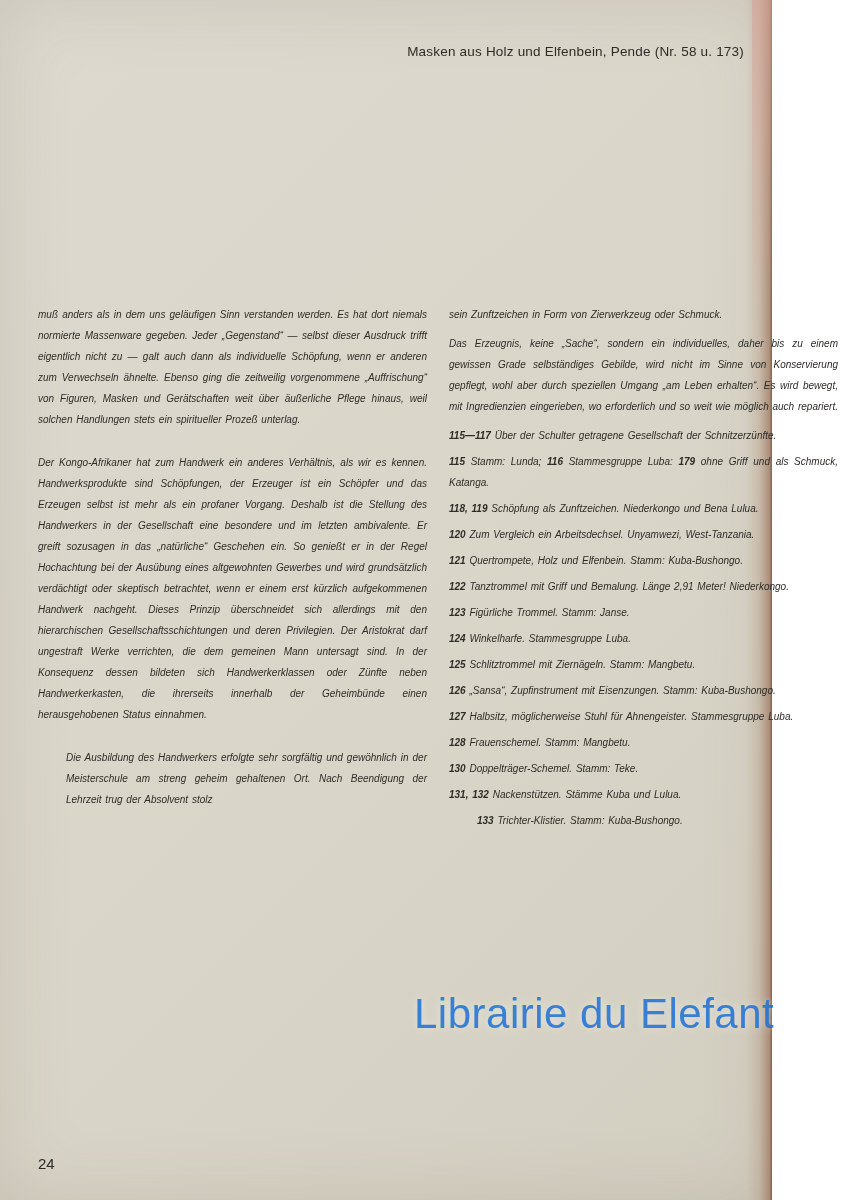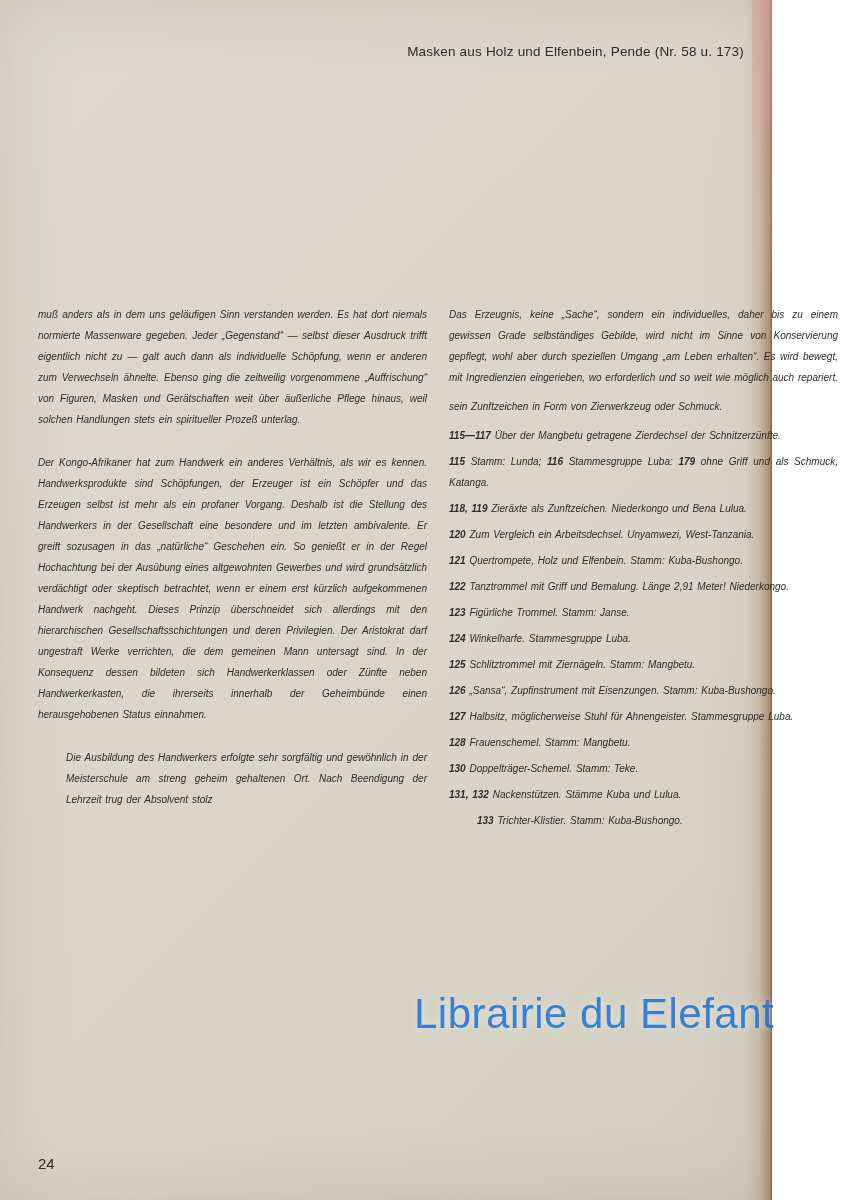--- a/index.html
+++ b/index.html
@@ -76,28 +76,28 @@
 
   <div class="columns">
 
     <div class="col left">
       <p>muß anders als in dem uns geläufigen Sinn verstanden werden. Es hat dort niemals normierte Massenware gegeben. Jeder „Gegenstand“ — selbst dieser Ausdruck trifft eigentlich nicht zu — galt auch dann als individuelle Schöpfung, wenn er anderen zum Verwechseln ähnelte. Ebenso ging die zeitweilig vorgenommene „Auffrischung“ von Figuren, Masken und Gerätschaften weit über äußerliche Pflege hinaus, weil solchen Handlungen stets ein spiritueller Prozeß unterlag.</p>
       <p>Der Kongo-Afrikaner hat zum Handwerk ein anderes Verhältnis, als wir es kennen. Handwerksprodukte sind Schöpfungen, der Erzeuger ist ein Schöpfer und das Erzeugen selbst ist mehr als ein profaner Vorgang. Deshalb ist die Stellung des Handwerkers in der Gesellschaft eine besondere und im letzten ambivalente. Er greift sozusagen in das „natürliche“ Geschehen ein. So genießt er in der Regel Hochachtung bei der Ausübung eines altgewohnten Gewerbes und wird grundsätzlich verdächtigt oder skeptisch betrachtet, wenn er einem erst kürzlich aufgekommenen Handwerk nachgeht. Dieses Prinzip überschneidet sich allerdings mit den hierarchischen Gesellschaftsschichtungen und deren Privilegien. Der Aristokrat darf ungestraft Werke verrichten, die dem gemeinen Mann untersagt sind. In der Konsequenz dessen bildeten sich Handwerkerklassen oder Zünfte neben Handwerkerkasten, die ihrerseits innerhalb der Geheimbünde einen herausgehobenen Status einnahmen.</p>
       <p>Die Ausbildung des Handwerkers erfolgte sehr sorgfältig und gewöhnlich in der Meisterschule am streng geheim gehaltenen Ort. Nach Beendigung der Lehrzeit trug der Absolvent stolz</p>
     </div>
 
     <div class="col right">
+      <p class="intro">sein Zunftzeichen in Form von Zierwerkzeug oder Schmuck.</p>
       <p class="intro">Das Erzeugnis, keine „Sache“, sondern ein individuelles, daher bis zu einem gewissen Grade selbständiges Gebilde, wird nicht im Sinne von Konservierung gepflegt, wohl aber durch speziellen Umgang „am Leben erhalten“. Es wird bewegt, mit Ingredienzien eingerieben, wo erforderlich und so weit wie möglich auch repariert.</p>
-      <p class="intro">sein Zunftzeichen in Form von Zierwerkzeug oder Schmuck.</p>
 
-      <p class="entry"><span class="num">115—117</span><span> Über der Mangbetu getragene Zierdechsel der Schnitzerzünfte.</span></p>
+      <p class="entry"><span class="num">115—117</span><span> Über der Schulter getragene Gesellschaft der Schnitzerzünfte.</span></p>
 
       <p class="entry"><span class="num">115</span><span> Stamm: Lunda; </span><span class="num">116</span><span> Stammesgruppe Luba: </span><span class="num">179</span><span> ohne Griff und als Schmuck, Katanga.</span></p>
 
-      <p class="entry"><span class="num">118, 119</span><span> Zieräxte als Zunftzeichen. Niederkongo und Bena Lulua.</span></p>
+      <p class="entry"><span class="num">118, 119</span><span> Schöpfung als Zunftzeichen. Niederkongo und Bena Lulua.</span></p>
 
       <p class="entry"><span class="num">120</span><span> Zum Vergleich ein Arbeitsdechsel. Unyamwezi, West-Tanzania.</span></p>
 
       <p class="entry"><span class="num">121</span><span> Quertrompete, Holz und Elfenbein. Stamm: Kuba-Bushongo.</span></p>
 
       <p class="entry"><span class="num">122</span><span> Tanztrommel mit Griff und Bemalung. Länge 2,91 Meter! Niederkongo.</span></p>
 
       <p class="entry"><span class="num">123</span><span> Figürliche Trommel. Stamm: Janse.</span></p>
 
       <p class="entry"><span class="num">124</span><span> Winkelharfe. Stammesgruppe Luba.</span></p>

